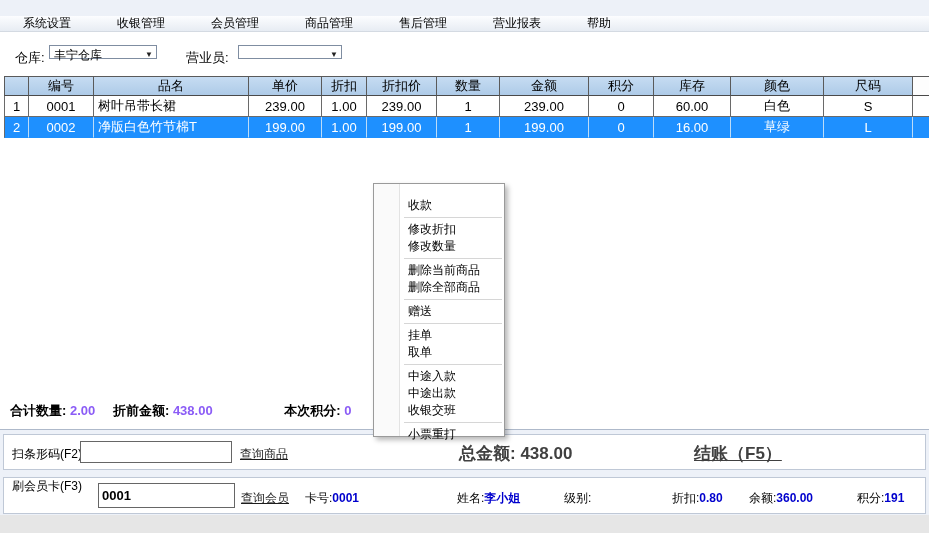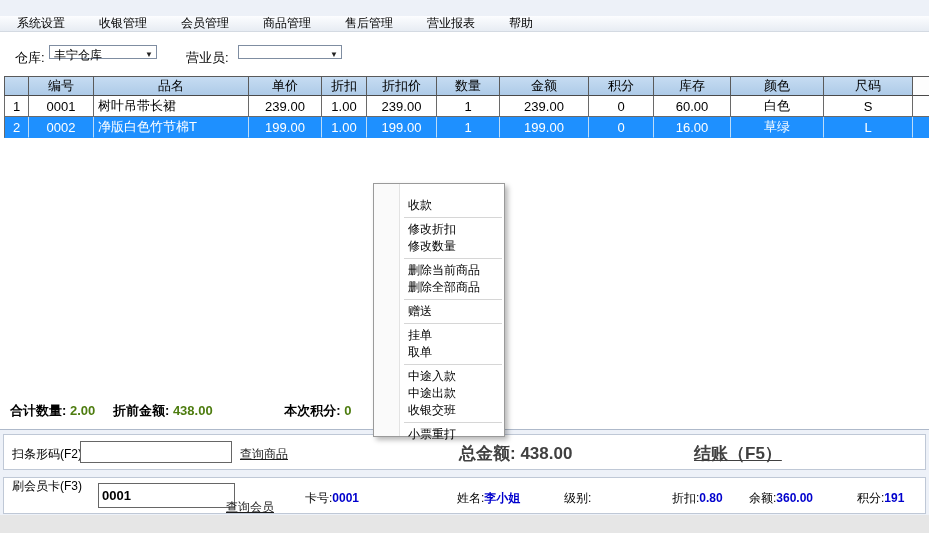--- a/index.html
+++ b/index.html
@@ -27,21 +27,21 @@
   .blob-r1 { left:770px; top:2px; width:34px; height:11px; background:rgba(255,255,255,.28); }
   .blob-r2 { left:824px; top:2px; width:34px; height:11px; background:rgba(255,255,255,.28); }
   .blob-r3 { left:878px; top:2px; width:34px; height:11px; background:rgba(255,255,255,.28); }
   
   .menubar {
     position:absolute; left:0; top:16px; width:929px; height:16px;
     background:linear-gradient(#fcfdff, #e7ecf3);
     border-bottom:1px solid #d4dae2;
     display:flex; align-items:center; font-size:12px;
   }
-  .menubar .mitem { padding:0 17px; line-height:15px; cursor:default; white-space:nowrap; }
+  .menubar .mitem { padding:0 23px; line-height:15px; cursor:default; white-space:nowrap; }
   
   .main-panel {
     position:absolute; left:0; top:32px; width:929px; height:398px;
     background:#ffffff; border-bottom:1px solid #aeb9ca;
   }
   .tool-label { position:absolute; font-size:13px; white-space:nowrap; }
   .combo {
     position:absolute; height:14px; background:#fff; border:1px solid #7f8da1;
     font-size:12px;
   }
@@ -64,21 +64,21 @@
     height:21px; text-align:center; overflow:hidden; white-space:nowrap;
   }
   table.grid td:first-child { border-left:1px solid #6a6a6a; }
   table.grid td.cell-name { text-align:left; padding-left:4px; }
   table.grid tr.sel td { background:#1E90FF; color:#fff; border-right-color:#bcdcf8; border-bottom-color:#1E90FF; }
   table.grid th.filler, table.grid td.filler { border-right:none; }
   table.grid th.filler { background:#fdfdfd; }
   
   .summary { position:absolute; left:10px; top:370px; font-size:13px; font-weight:bold; white-space:nowrap; }
   .summary .lbl { color:#000; }
-  .summary .val { color:#4d7c0f; }
+  .summary .val { color:#8b5cf6; }
   .sp-md { display:inline-block; width:14px; }
   .sp-lg { display:inline-block; width:68px; }
   
   .panel { position:absolute; left:3px; width:923px; background:#fff; border:1px solid #bfc8d6; }
   .panel-barcode { top:434px; height:36px; }
   .panel-member  { top:477px; height:37px; }
   .p-label { position:absolute; font-size:12px; white-space:nowrap; }
   .p-input { position:absolute; background:#fff; border:1px solid #666; font-size:13px; padding:0 3px; font-family:inherit; }
   .p-link { position:absolute; font-size:12px; color:#1c1c1c; text-decoration:underline; white-space:nowrap; cursor:pointer; }
   .big-blue { position:absolute; font-size:17px; font-weight:bold; color:#404040; white-space:nowrap; }
@@ -208,21 +208,21 @@
     <div class="big-blue" style="left:455px; top:7px;">
       <span>总金额:</span>
       <span>438.00</span>
     </div>
     <span class="big-blue checkout" style="left:690px; top:7px;">结账（F5）</span>
   </div>
 
   <div class="panel panel-member">
     <span class="p-label" style="left:8px; top:0;text-align:right;">刷会员卡(F3)</span>
     <input class="p-input" style="left: 94px; top: 5px; width: 137px; height: 25px; font-weight: bold;" value="0001">
-    <span class="p-link" style="left:222px; top:12px;margin-top:9px;">查询会员</span>
+    <span class="p-link" style="left:237px; top:12px;">查询会员</span>
     <span class="kv" style="left:301px; top:12px;"><span>卡号:</span><span class="v">0001</span></span>
     <span class="kv" style="left:453px; top:12px;"><span>姓名:</span><span class="v">李小姐</span></span>
     <span class="kv" style="left:560px; top:12px;"><span>级别:</span><span class="v"></span></span>
     <span class="kv" style="left:668px; top:12px;"><span>折扣:</span><span class="v">0.80</span></span>
     <span class="kv" style="left:745px; top:12px;"><span>余额:</span><span class="v">360.00</span></span>
     <span class="kv" style="left:853px; top:12px;"><span>积分:</span><span class="v">191</span></span>
   </div>
 
   <div class="bottom-strip"></div>
 

